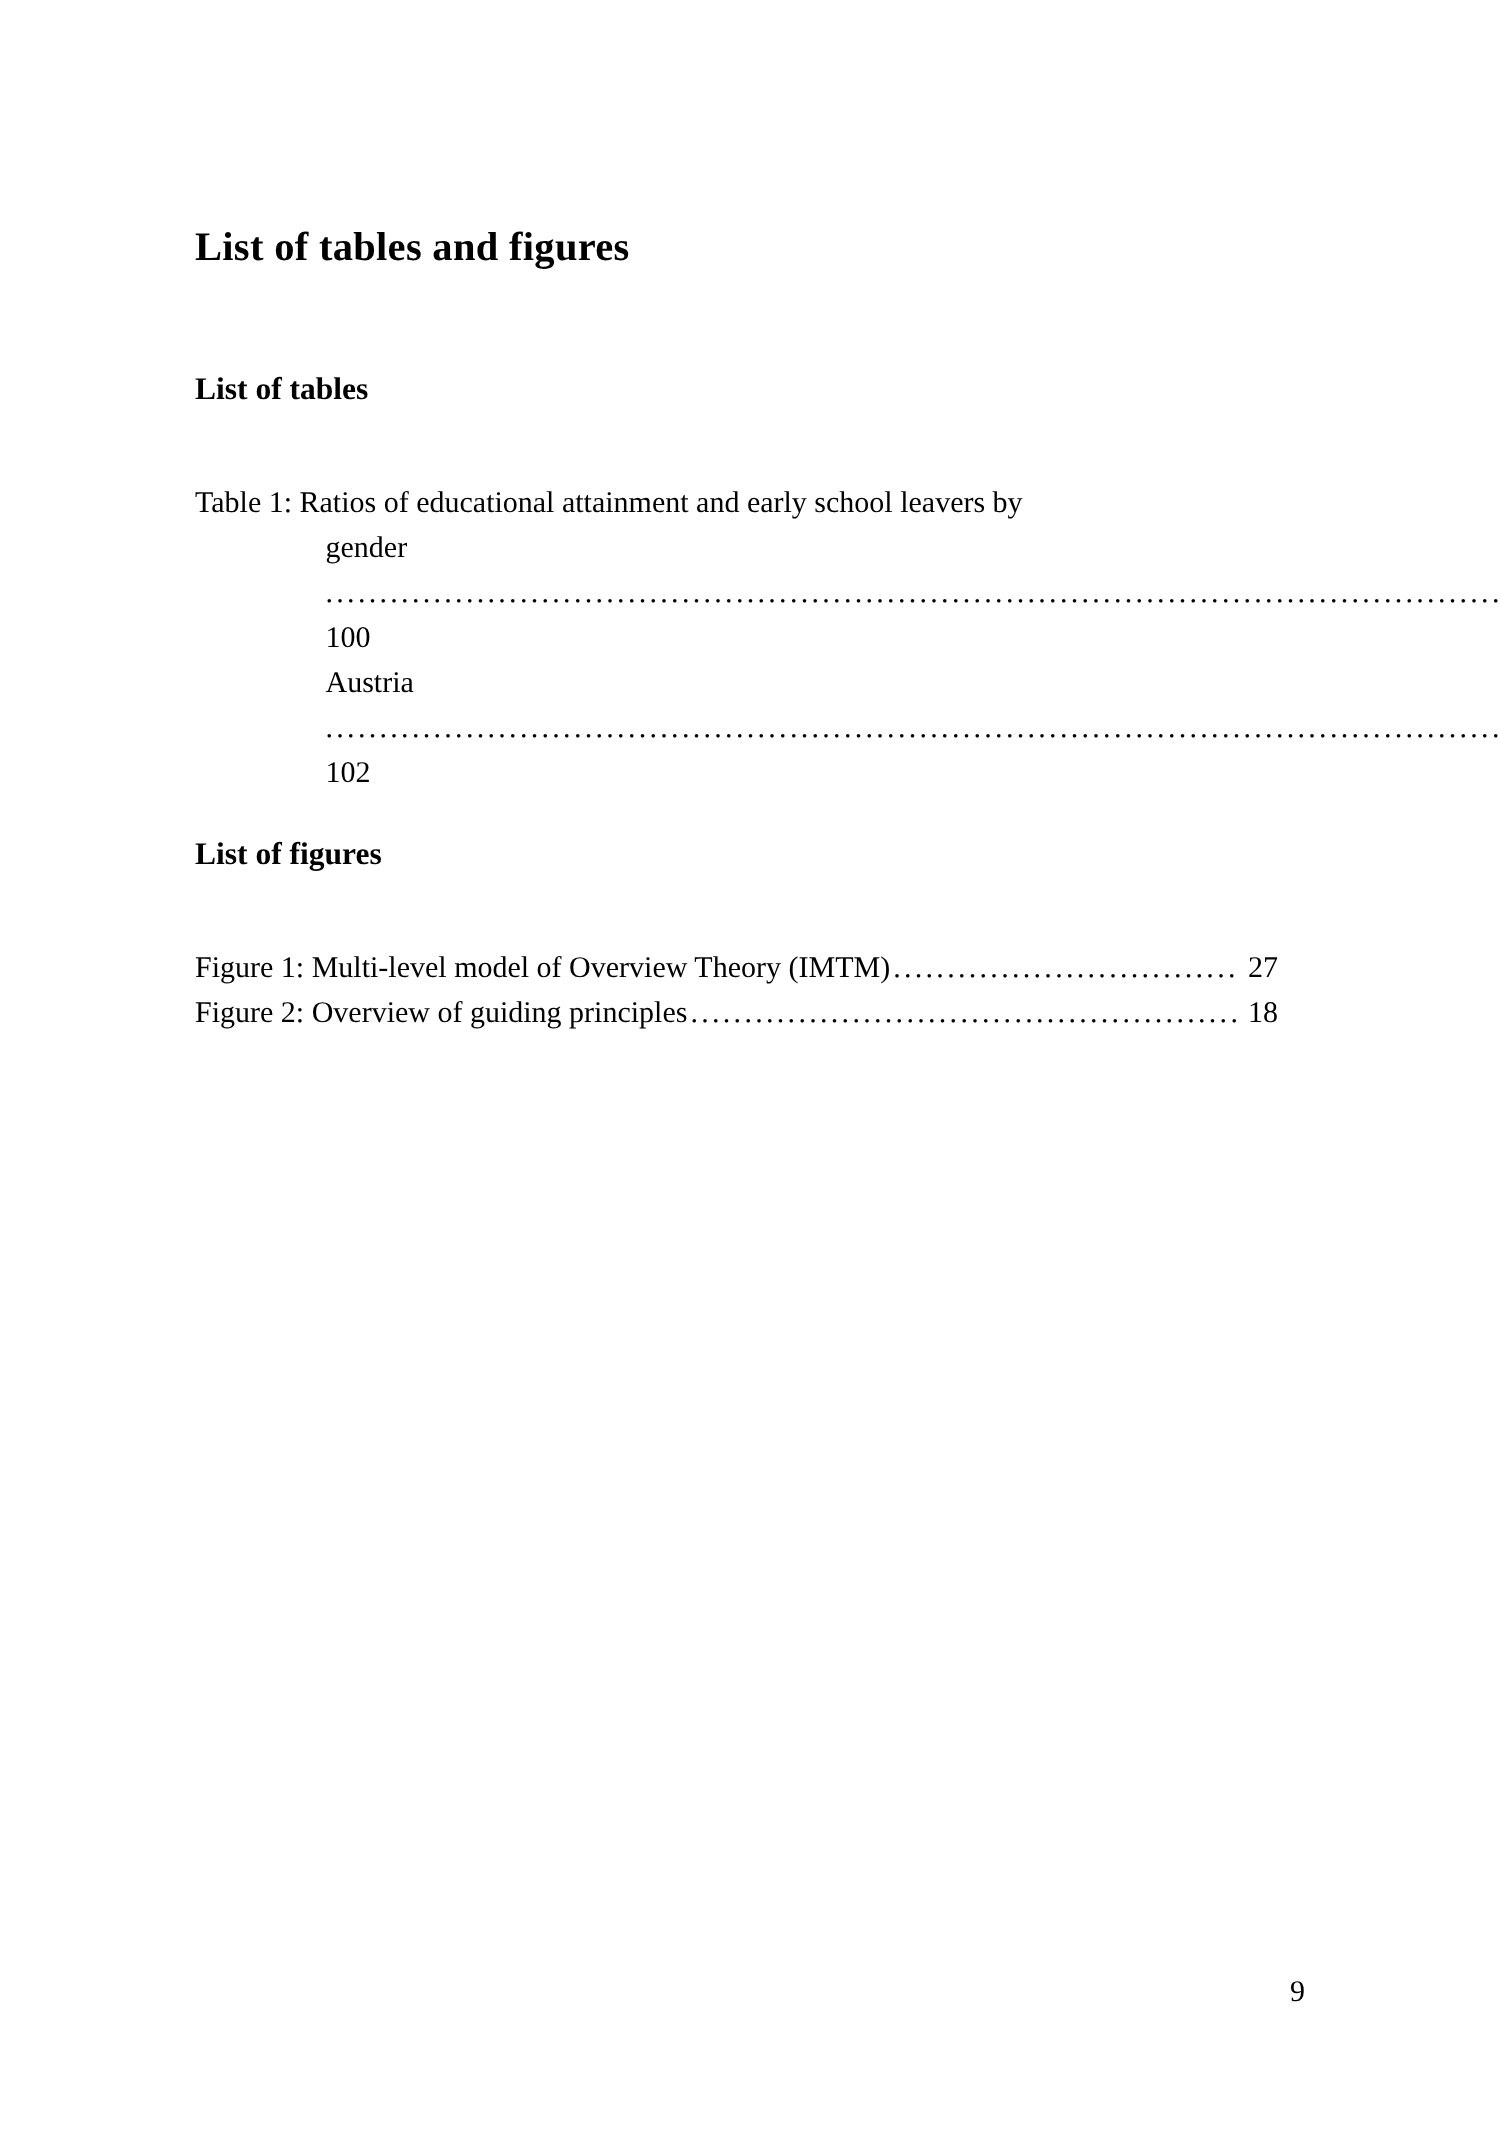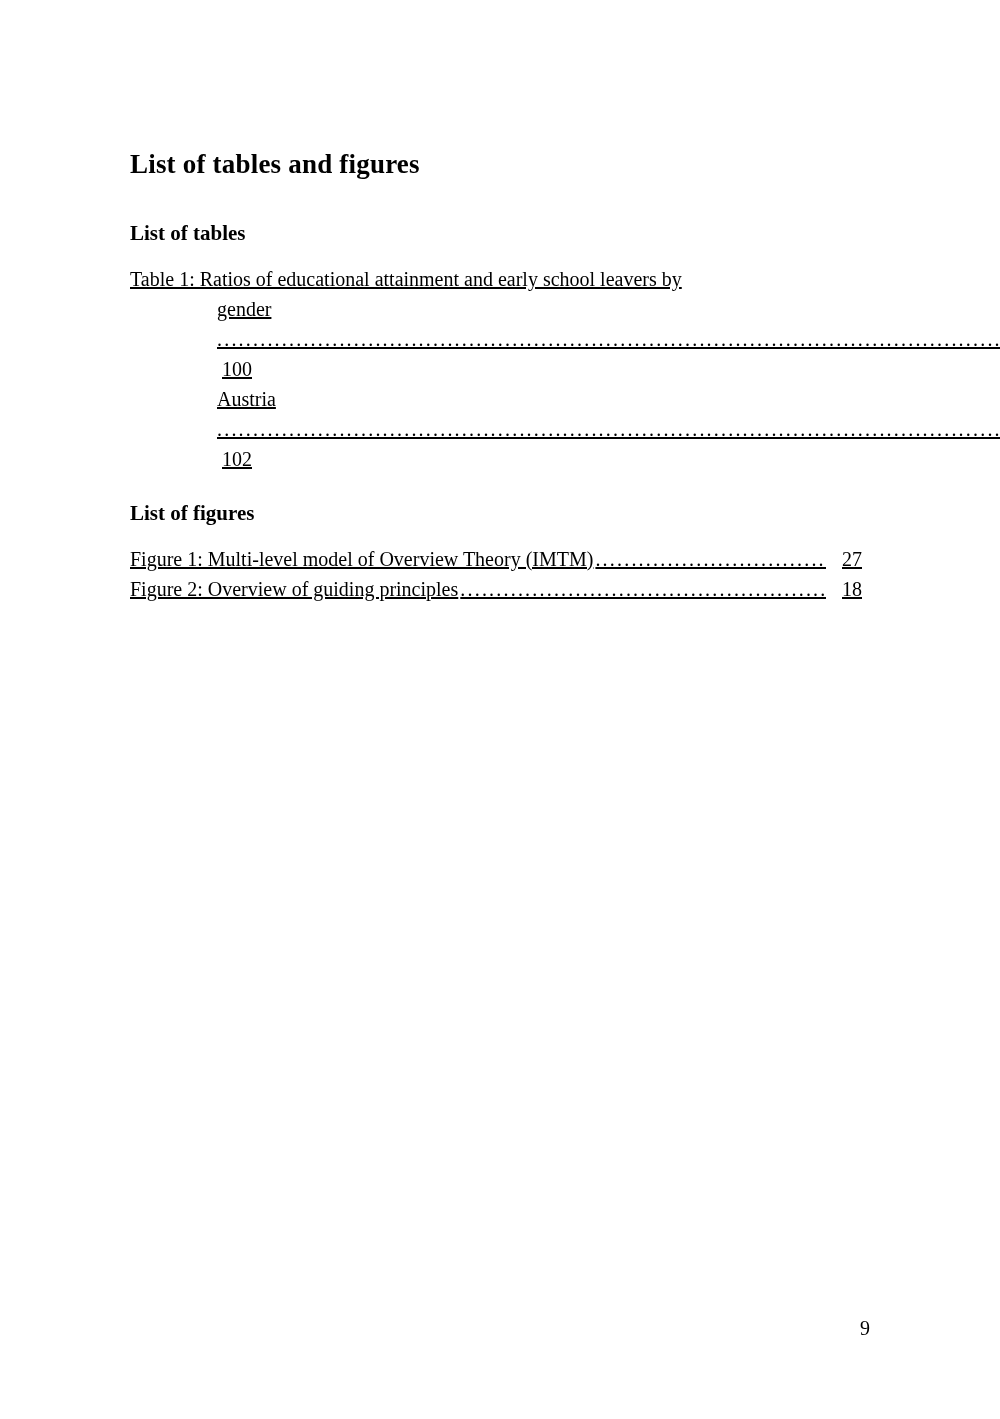--- a/index.html
+++ b/index.html
@@ -19,26 +19,25 @@
     font-size: 27px;
     font-weight: bold;
     letter-spacing: 0.2px;
     line-height: 32px;
   }
   .section-heading {
     font-size: 21px;
     font-weight: bold;
     line-height: 26px;
   }
-  .tables-heading { margin-top: 40px; }
+  .tables-heading { margin-top: 66px; }
   .figures-heading { margin-top: 26px; }
   .toc {
-    margin-top: 18px;
+    margin-top: 48px;
     font-size: 20px;
-    text-decoration: underline;
   }
   .line { line-height: 30px; white-space: nowrap; }
   .flexline {
     display: flex;
     align-items: baseline;
     line-height: 30px;
   }
   .cont { padding-left: 85px; flex-direction: column; }
   .entry-text { flex: 0 0 auto; white-space: nowrap; }
   .dots {
@@ -47,21 +46,21 @@
     white-space: nowrap;
     margin: 0 6px 0 2px;
   }
   .dots::after {
     content: "..........................................................................................................................................................";
     letter-spacing: 2.2px;
   }
   .pg {
     flex: 0 0 auto;
     min-width: 40px;
-    text-align: center;
+    text-align: left;
     white-space: nowrap;
   }
   .page-number {
     position: absolute;
     right: 130px;
     bottom: 79px;
     font-size: 20px;
   }
 </style>
 </head>

